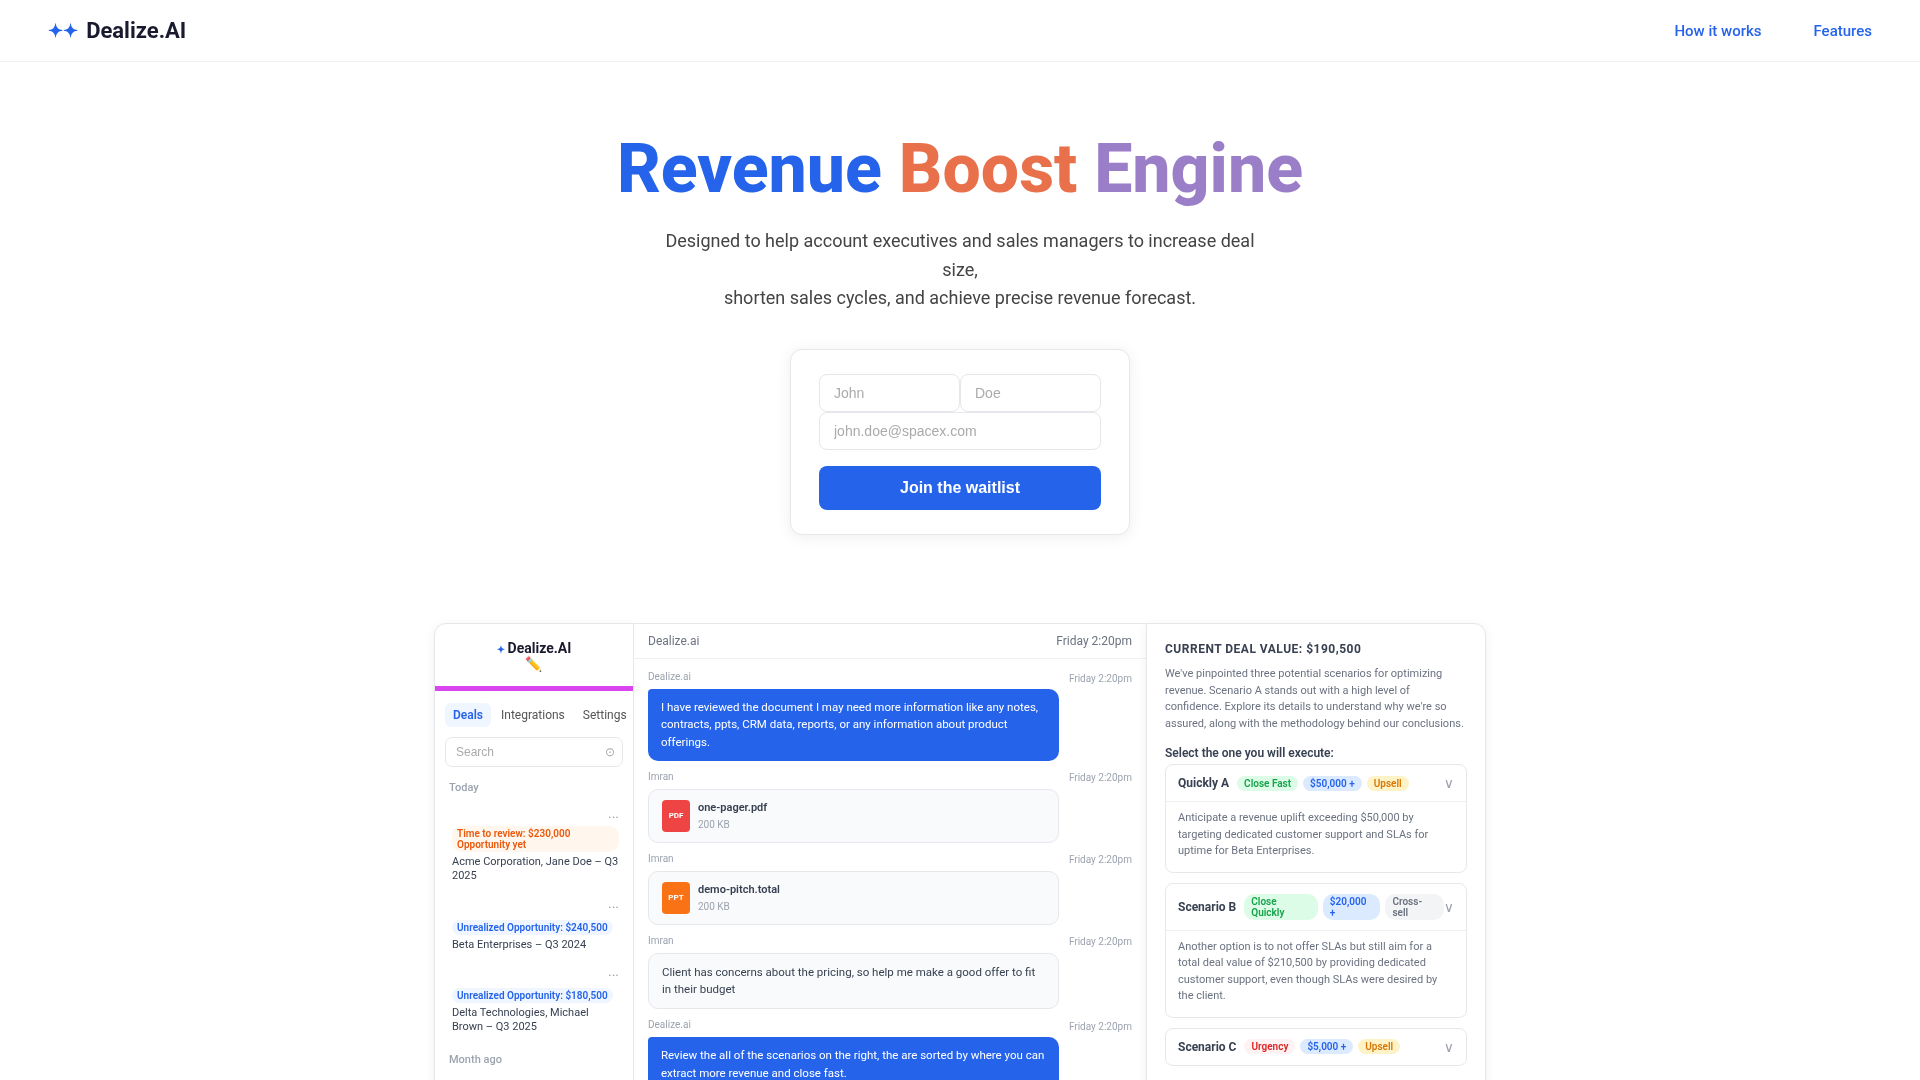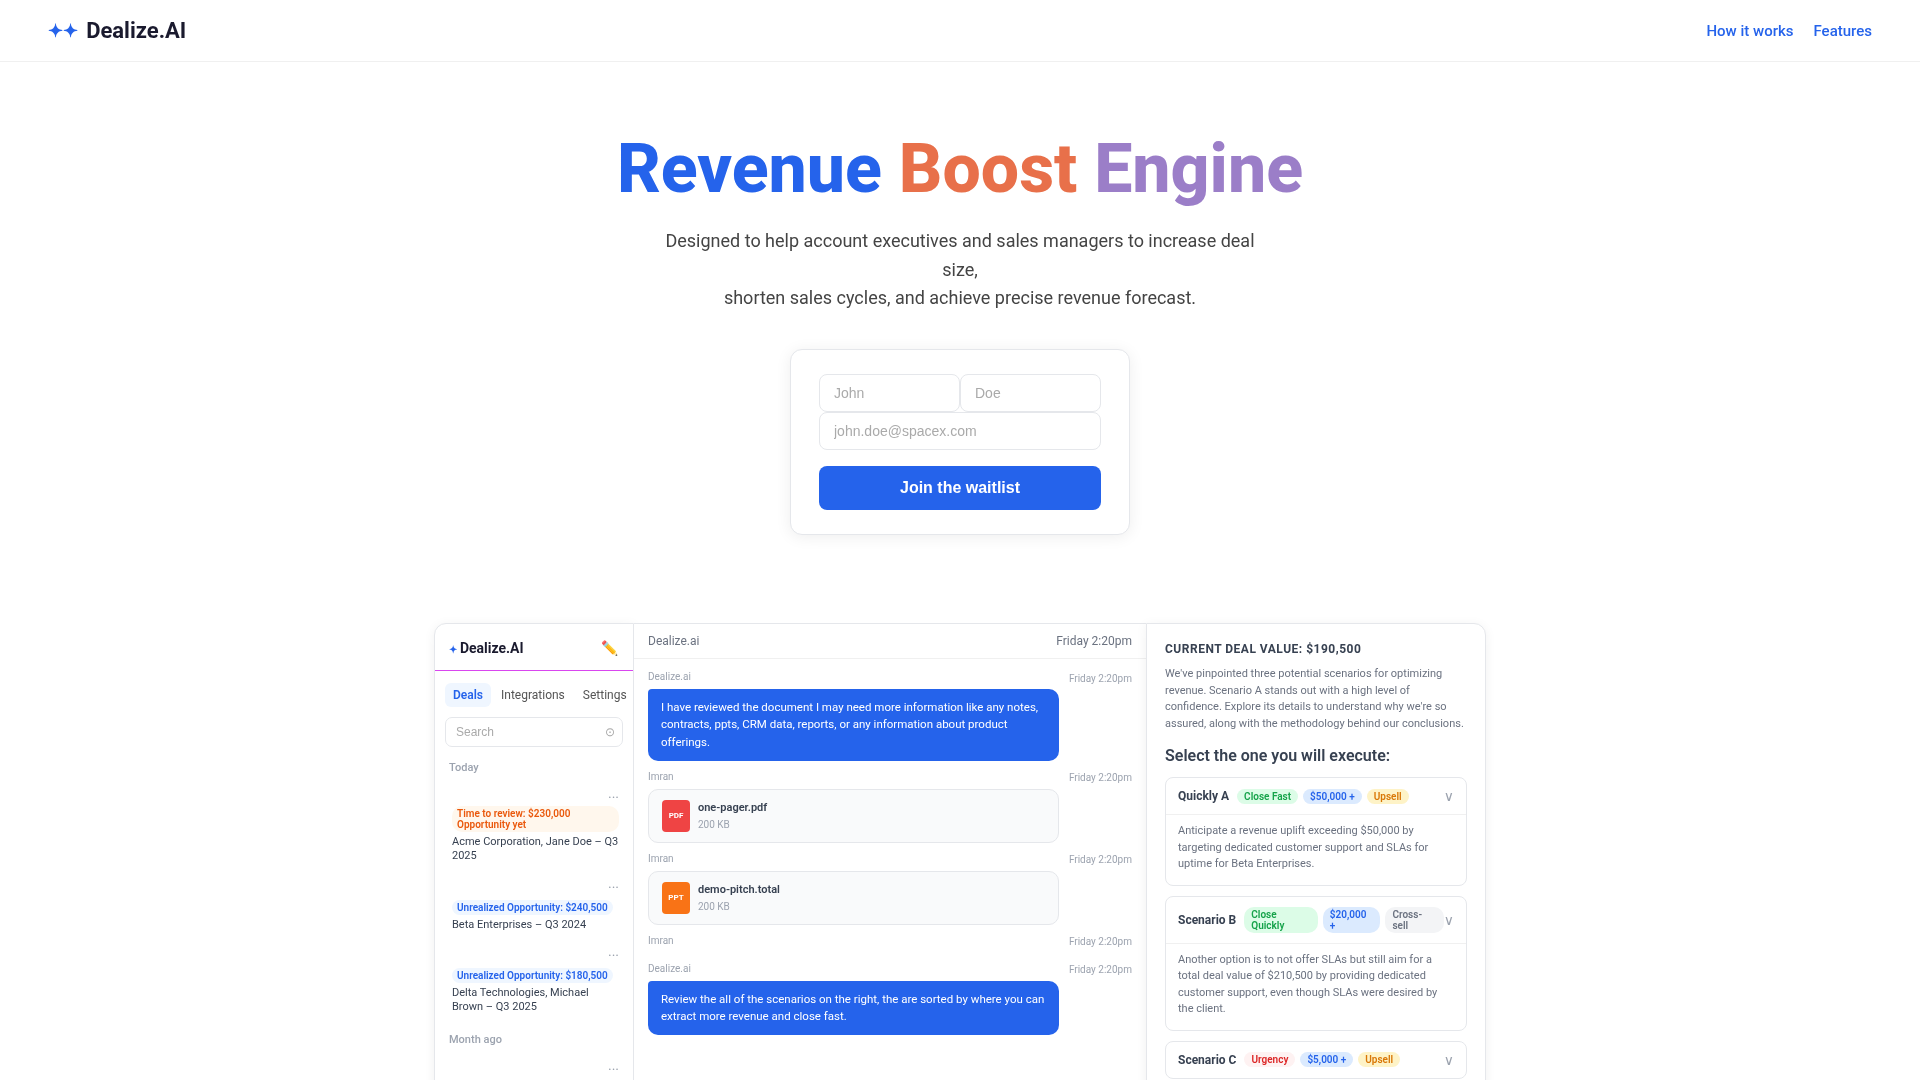--- a/index.html
+++ b/index.html
@@ -1,21 +1,21 @@
 <!DOCTYPE html>
 <html><head>
   <meta charset="utf-8">
   <style>
     * { margin: 0; padding: 0; box-sizing: border-box; }
     body { font-family: -apple-system, BlinkMacSystemFont, 'Segoe UI', Roboto, sans-serif; background: #ffffff; color: #1a1a2e; overflow-x: hidden; }
 
     
     nav { display: flex; align-items: center; justify-content: space-between; padding: 18px 48px; border-bottom: 1px solid #f0f0f0; }
     .logo { display: flex; align-items: center; gap: 4px; font-size: 22px; font-weight: 700; color: #1a1a2e; }
-    .nav-links { display: flex; gap: 20px; }
+    .nav-links { display: flex; gap: 52px; }
     .nav-link { color: #2563eb; text-decoration: none; font-size: 15px; font-weight: 500; cursor: pointer; }
 
     
     .hero { text-align: center; padding: 70px 48px 40px; }
     .hero-title { font-size: 68px; font-weight: 800; line-height: 1.1; margin-bottom: 20px; }
     .title-revenue { color: #2563eb; }
     .title-boost { color: #e8704a; }
     .title-engine { color: #9b7ec8; }
     .hero-subtitle { font-size: 18px; color: #444; line-height: 1.6; max-width: 600px; margin: 0 auto 36px; }
 
@@ -24,21 +24,21 @@
     .form-row { display: flex; }
     .form-input { width: 100%; padding: 10px 14px; border: 1px solid #e5e7eb; border-radius: 8px; font-size: 14px; color: #333; outline: none; }
     .form-input::placeholder { color: #aaa; }
     .btn-waitlist { width: 100%; padding: 13px; background: #2563eb; color: #fff; border: none; border-radius: 8px; font-size: 16px; font-weight: 600; cursor: pointer; margin-top: 4px; }
 
     
     .app-preview { max-width: 1100px; margin: 0 auto; padding: 0 24px 60px; display: flex; gap: 0; }
 
     
     .sidebar-panel { background: #fff; border: 1px solid #e5e7eb; border-radius: 12px 0 0 12px; width: 200px; min-width: 200px; padding: 16px 0; box-shadow: 0 2px 12px rgba(0,0,0,0.06); overflow: hidden; }
-    .sidebar-logo { display: flex; align-items: center; justify-content: space-between; padding: 0 14px 14px; border-bottom: 1px solid #d946ef; }
+    .sidebar-logo { display: flex; align-items: center; justify-content: space-between; padding: 0 14px 14px; border-bottom: 5px solid #d946ef; flex-direction: column; }
     .sidebar-logo-text { font-size: 14px; font-weight: 700; color: #1a1a2e; }
     .sidebar-edit-icon { color: #6b7280; font-size: 14px; cursor: pointer; }
     .sidebar-tabs { display: flex; gap: 2px; padding: 12px 10px 10px; }
     .sidebar-tab { font-size: 12px; padding: 5px 8px; border-radius: 6px; cursor: pointer; color: #555; }
     .sidebar-tab.active { background: #eff6ff; color: #2563eb; font-weight: 600; }
     .sidebar-search { margin: 0 10px 14px; position: relative; }
     .sidebar-search input { width: 100%; padding: 7px 28px 7px 10px; border: 1px solid #e5e7eb; border-radius: 7px; font-size: 12px; color: #333; outline: none; }
     .sidebar-search input::placeholder { color: #aaa; }
     .search-icon-small { position: absolute; right: 8px; top: 50%; transform: translateY(-50%); color: #aaa; font-size: 12px; }
     .sidebar-section-label { font-size: 11px; color: #9ca3af; padding: 0 14px 8px; font-weight: 500; }
@@ -65,21 +65,21 @@
     .file-icon.pptx { background: #f97316; }
     .file-info { display: flex; flex-direction: column; }
     .file-name { font-size: 11px; font-weight: 600; color: #374151; }
     .file-size { font-size: 10px; color: #9ca3af; }
     .chat-bubble.dealize-bubble { background: #2563eb; color: #fff; align-self: flex-start; border-radius: 4px 10px 10px 10px; font-size: 11.5px; }
 
     
     .scenarios-panel { background: #fff; border: 1px solid #e5e7eb; border-radius: 0 12px 12px 0; width: 340px; min-width: 340px; padding: 18px 18px; box-shadow: 0 2px 12px rgba(0,0,0,0.06); overflow: hidden; }
     .deal-value { font-size: 12px; font-weight: 700; color: #374151; letter-spacing: 0.5px; margin-bottom: 10px; }
     .deal-desc { font-size: 11px; color: #6b7280; line-height: 1.5; margin-bottom: 14px; }
-    .select-label { font-size: 16px; font-weight: 600; color: #374151; margin-bottom: 12px; }
+    .select-label { font-size: 12px; font-weight: 600; color: #374151; margin-bottom: 4px; }
     .scenario-card { border: 1px solid #e5e7eb; border-radius: 8px; margin-bottom: 10px; overflow: hidden; }
     .scenario-header { display: flex; align-items: center; justify-content: space-between; padding: 10px 12px; cursor: pointer; }
     .scenario-label { font-size: 12px; font-weight: 700; color: #374151; margin-right: 8px; }
     .scenario-tags { display: flex; gap: 5px; align-items: center; flex: 1; }
     .s-tag { font-size: 10px; font-weight: 600; padding: 2px 7px; border-radius: 10px; }
     .s-tag.close-fast { background: #dcfce7; color: #16a34a; }
     .s-tag.close-quickly { background: #dcfce7; color: #16a34a; }
     .s-tag.urgency { background: #fef2f2; color: #dc2626; }
     .s-tag.money { background: #dbeafe; color: #2563eb; }
     .s-tag.upsell { background: #fef3c7; color: #d97706; }
@@ -213,20 +213,21 @@
             <span class="file-size">200 KB</span>
           </div>
         </div>
       </div>
 
       <div>
         <div class="chat-sender-row">
           <span class="chat-sender">Imran</span>
           <span class="chat-time">Friday 2:20pm</span>
         </div>
+        <div class="chat-bubble user-text">Client has concerns about the pricing, so help me make a good offer to fit in their budget</div>
       </div>
 
       <div>
         <div class="chat-sender-row">
           <span class="chat-sender">Dealize.ai</span>
           <span class="chat-time">Friday 2:20pm</span>
         </div>
         <div class="chat-bubble dealize-bubble">Review the all of the scenarios on the right, the are sorted by where you can extract more revenue and close fast.</div>
       </div>
 

